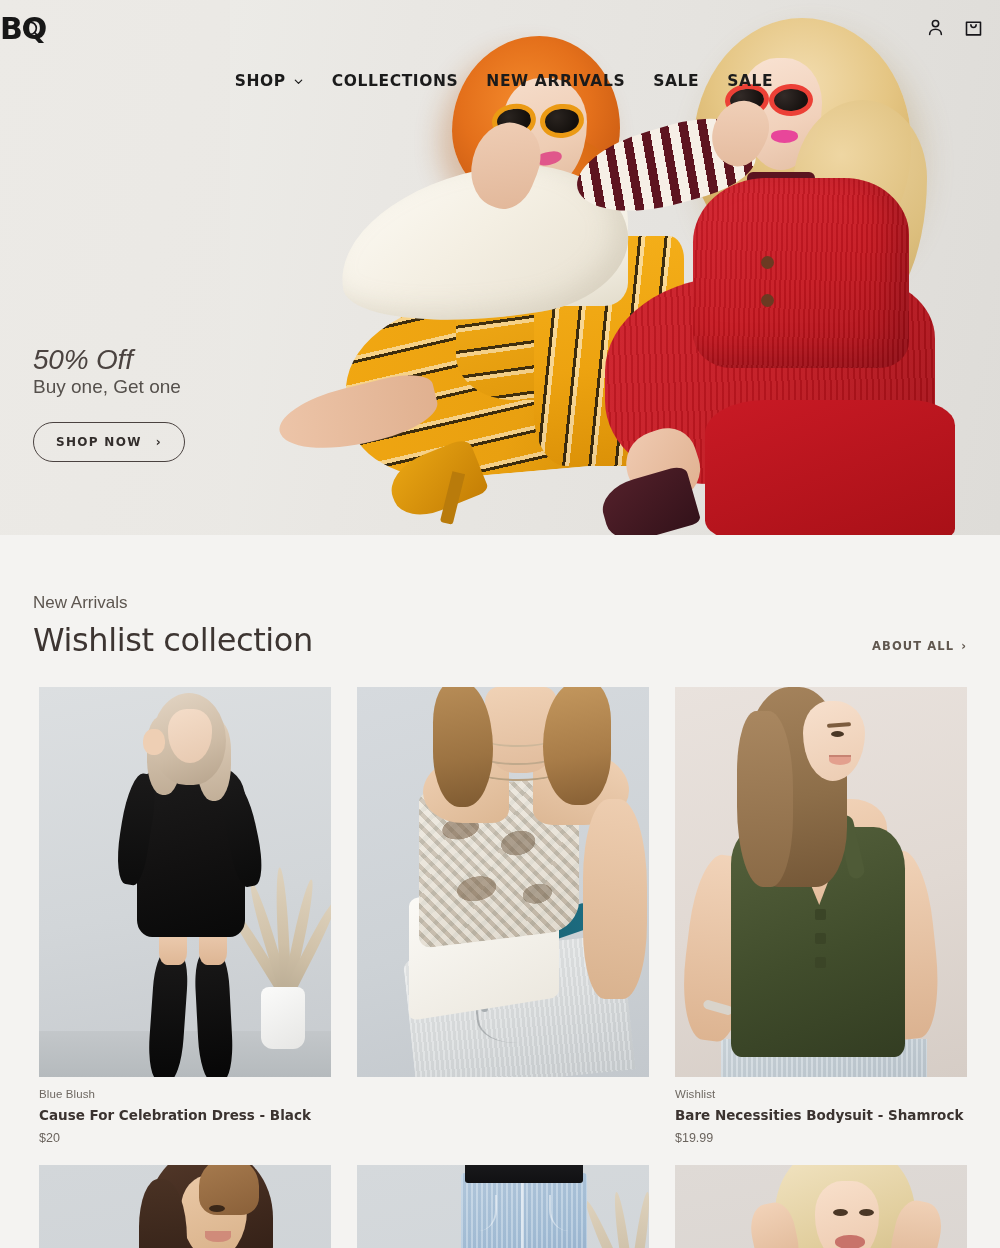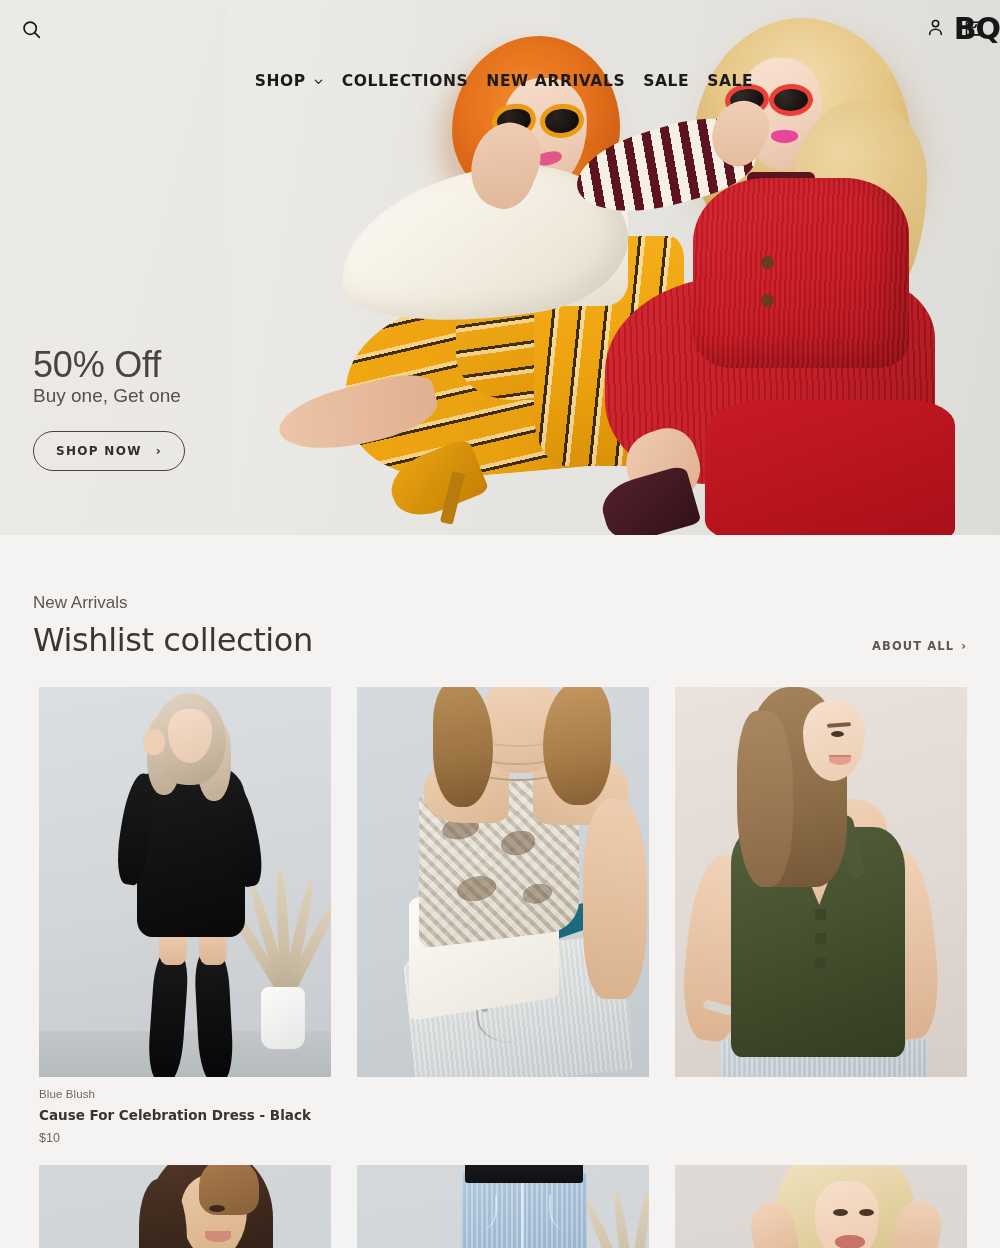--- a/index.html
+++ b/index.html
@@ -216,46 +216,47 @@
     position: absolute; top: 0; left: 0; right: 0; height: 110px;
     z-index: 20;
   }
   .search-btn {
     position: absolute; left: 16px; top: 16px;
     width: 30px; height: 30px; cursor: pointer;
     background: none; border: 0; display: flex; align-items: center; justify-content: center;
   }
   .logo {
     position: absolute; left: 0; right: 0; top: 14px;
-    text-align: right;
+    text-align: left;
     font-family: "DejaVu Sans", sans-serif;
     font-size: 30px; font-weight: 700; letter-spacing: -1px;
     color: #171717; line-height: 1; cursor: pointer;
   }
   .icons-right {
     position: absolute; right: 16px; top: 16px;
     display: flex; gap: 17px; align-items: center;
   }
   .icons-right .ic { cursor: pointer; display: flex; }
   nav.mainnav {
     position: absolute; top: 72px; left: 8px; right: 0;
-    display: flex; justify-content: center; align-items: center; gap: 18px;
+    display: flex; justify-content: center; align-items: center; gap: 28px;
   }
   nav.mainnav a {
     font-family: "DejaVu Sans", sans-serif;
     font-size: 15.5px; font-weight: 700; letter-spacing: .6px;
     color: #1b1b1b; text-decoration: none; cursor: pointer;
     display: flex; align-items: center; gap: 7px;
   }
 
   
   .hero-copy { position: absolute; left: 33px; top: 345px; z-index: 15; }
   .hero-title {
-    font-size: 36px; font-weight: 400; color: #4b4340; line-height: 1.1;
+    font-size: 28px; font-weight: 400; color: #4b4340; line-height: 1.1;
     letter-spacing: -.2px;
+    font-style: italic;
   }
   .hero-sub {
     font-size: 19px; color: #55504c; font-weight: 400;
   }
   .shop-now {
     margin-top: 24px;
     display: inline-flex; align-items: center; gap: 14px;
     padding: 12px 22px;
     border: 1.4px solid #4a4240; border-radius: 30px;
     background: transparent; cursor: pointer;
@@ -626,21 +627,21 @@
           <div class="hairF"></div>
             <div class="hairR"></div>
           <div class="hair"></div>
             <div class="face"></div>
           <div class="handU"></div>
         </div>
       </div>
       <div class="meta">
         <div class="vendor">Blue Blush</div>
         <div class="pname">Cause For Celebration Dress - Black</div>
-        <div class="price">$10</div>
+        <div class="price">$20</div>
       </div>
     </article>
 
     <article class="card">
       <div class="thumb">
         <div class="scene p2">
           <div class="jeans"></div>
           <div class="pocket"></div>
             <div class="rivet"></div>
           <div class="teal"></div>
@@ -676,20 +677,25 @@
             <div class="btn c"></div>
           <div class="neck"></div>
           <div class="hair"></div>
           <div class="face"></div>
           <div class="brow"></div>
             <div class="eye"></div>
             <div class="smile"></div>
           <div class="hairFront"></div>
         </div>
       </div>
+      <div class="meta">
+        <div class="vendor">Wishlist</div>
+        <div class="pname">Bare Necessities Bodysuit - Shamrock</div>
+        <div class="price">$19.99</div>
+      </div>
     </article>
 
     <article class="card">
       <div class="thumb">
         <div class="scene p4">
           <div class="hair"></div>
             <div class="face"></div>
           <div class="highlight"></div>
             <div class="eye"></div>
             <div class="smile"></div>

